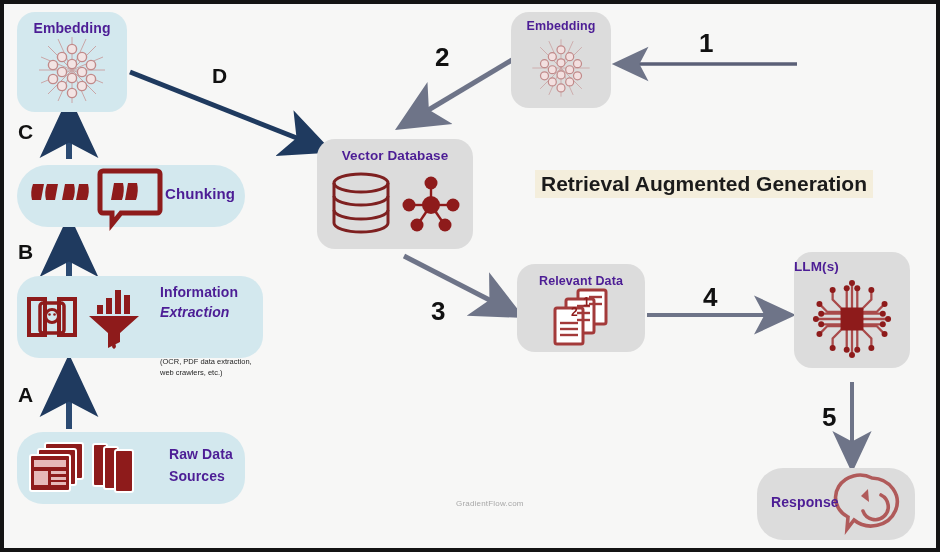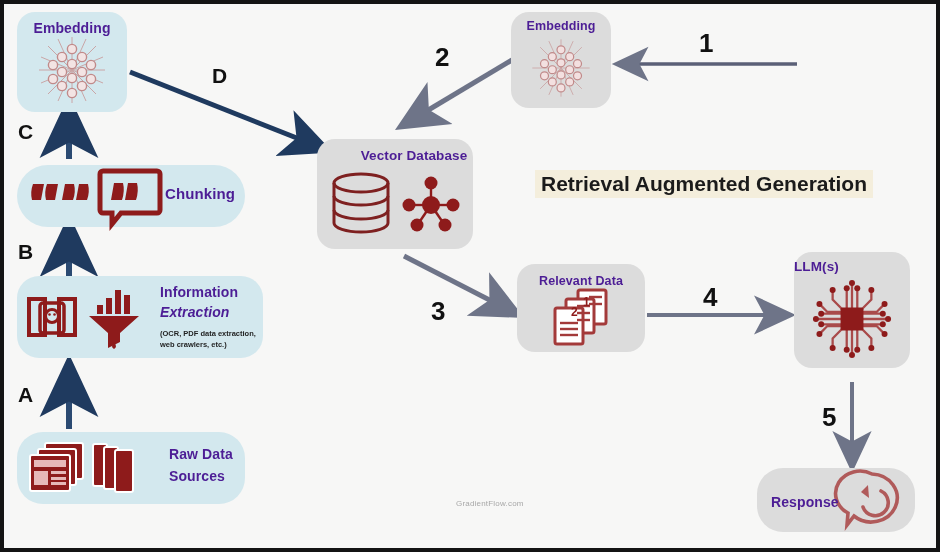--- a/index.html
+++ b/index.html
@@ -72,25 +72,26 @@
     position:absolute;
     font-size:8px;
     color:#a8a8a8;
     letter-spacing:.2px;
     z-index:5;
   }
 
   .subnote{
     position:absolute;
     font-size:7.5px;
-    font-weight:bold;
+    font-weight:normal;
     color:#1f1f1f;
     line-height:1.5;
     z-index:5;
     white-space:pre-line;
+    margin-top:28px;
   }
 
   svg.icon{display:block;overflow:visible;}
   .arrows{position:absolute;inset:0;z-index:2;pointer-events:none;}
 </style>
 </head>
 <body>
 
 <div id="stage">
   <div id="canvas">
@@ -245,21 +246,21 @@
       </div>
       <div class="nlabel" style="left:152px;top:14px;font-size:14px;">Raw Data</div>
       <div class="nlabel" style="left:152px;top:36px;font-size:14px;">Sources</div>
     </div>
 
 
     <div class="step letter" style="left:208px;top:60px;">D</div>
 
     <div class="node grey" style="left:313px;top:135px;width:156px;height:110px;">
       <div class="box"></div>
-      <div class="nlabel" style="top:9px;left:0;width:100%;text-align:center;font-size:13.5px;padding-left:19px;">Vector Database</div>
+      <div class="nlabel" style="top:9px;left:0;width:100%;text-align:center;font-size:13.5px;">Vector Database</div>
       <div class="inner" style="margin-top:22px;">
         <svg class="icon" width="66" height="70" viewBox="0 0 66 70">
           <g fill="none" stroke="#7e2020" stroke-width="3">
             <ellipse cx="33" cy="13" rx="27" ry="9"></ellipse>
             <path d="M6,13 v40 a27,9 0 0 0 54,0 v-40"></path>
             <path d="M6,26 a27,9 0 0 0 54,0"></path>
             <path d="M6,40 a27,9 0 0 0 54,0"></path>
           </g>
         </svg>
         <svg class="icon" width="62" height="62" viewBox="0 0 62 62" style="margin-left:6px;">
@@ -410,21 +411,21 @@
             <circle cx="13" cy="67" r="3.4"></circle>
               <circle cx="87" cy="67" r="3.4"></circle>
           </g>
           <rect x="37" y="37" width="26" height="26" rx="2" fill="#8e1b1b"></rect>
         </svg>
       </div>
     </div>
 
     <div class="step num" style="left:818px;top:398px;">5</div>
 
-    <div class="node grey" style="left:753px;top:464px;width:158px;height:64px;text-decoration:underline;">
+    <div class="node grey" style="left:753px;top:464px;width:158px;height:72px;text-decoration:underline;">
       <div class="box" style="border-radius:26px;"></div>
       <div class="nlabel" style="left:14px;top:26px;font-size:14px;">Response</div>
       <div class="inner" style="justify-content:flex-end;padding-right:12px;">
         <svg class="icon" width="62" height="62" viewBox="0 0 62 62">
           <path d="M31,5 a26,24 0 1 1 -18,42 l-7,9 l1,-12 a24,22 0 0 1 24,-39 z" fill="none" stroke="#b05a5a" stroke-width="3.6"></path>
           <path d="M40,22 a13,13 0 1 1 -18,16" fill="none" stroke="#b05a5a" stroke-width="3.6" stroke-linecap="round"></path>
           <path d="M27,16 l-7,7 l8,6 z" fill="#b05a5a"></path>
         </svg>
       </div>
     </div>

